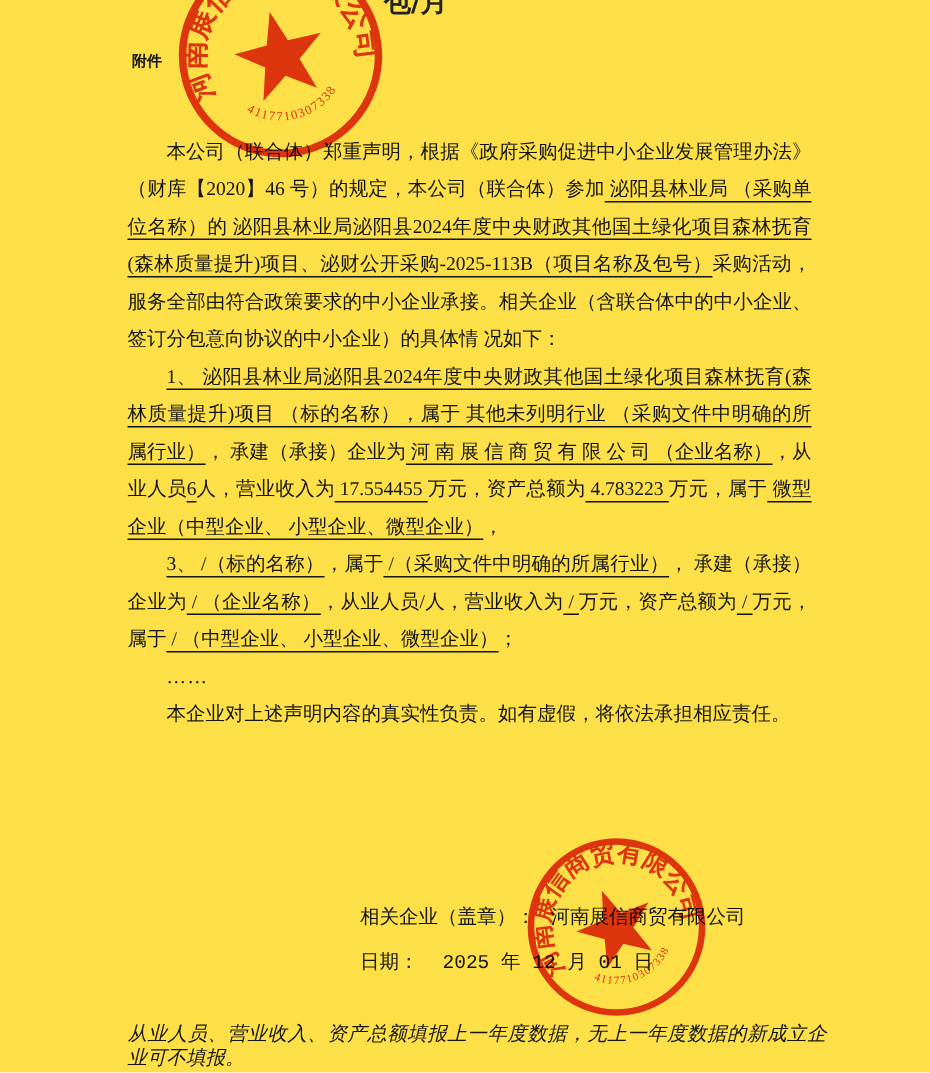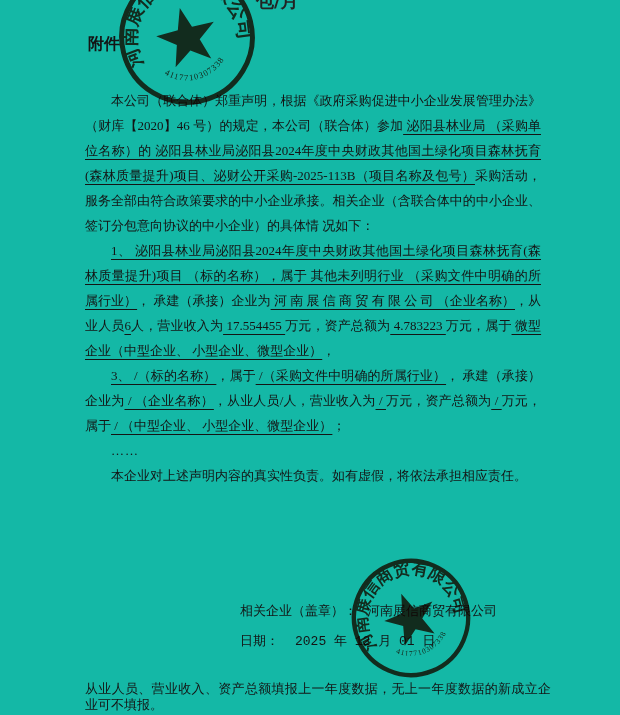--- a/index.html
+++ b/index.html
@@ -1,27 +1,27 @@
 <!DOCTYPE html>
 <html><head>
 <meta charset="utf-8">
 <style>
   html,body{margin:0;padding:0;background:#ffffff;}
   .page{
     position:relative;
     width:620px;height:715px;
-    background:#14b8a6;
+    background:#fde047;
     overflow:hidden;
     font-family:"Liberation Serif","DejaVu Serif",serif;
     color:#141414;
   }
   .attachment{
     position:absolute;left:88px;top:34px;
     font-family:"Liberation Sans","DejaVu Sans",sans-serif;
-    font-weight:bold;font-size:16px;text-align:right;
+    font-weight:bold;font-size:10px;text-align:right;
   }
   .cut-text{
     position:absolute;left:256px;top:-11px;
     font-size:18px;font-weight:bold;color:#222;
     font-family:"DejaVu Sans",sans-serif;
   }
   .title{
     position:absolute;top:55px;left:0;width:100%;
     text-align:center;
     font-family:"Liberation Sans","DejaVu Sans",sans-serif;
@@ -40,21 +40,21 @@
   .signature{
     position:absolute;left:85px;top:602px;width:456px;
     font-size:13px;
   }
   .sig-line{padding-left:155px;white-space:nowrap;}
   .sig-date{margin-top:12px;font-family:Liberation Mono, monospace;}
   .sig-value{margin-left:10px;}
   .sig-value-date{margin-left:16px;}
   .footer-note{
     position:absolute;left:85px;top:681px;width:466px;
-    font-size:13px;line-height:16px;text-align:justify;
+    font-size:13px;line-height:16px;text-align:justify;font-style:italic;
   }
   .seal{
     position:absolute;
     mix-blend-mode:multiply;
     opacity:0.92;
     pointer-events:none;
   }
   .seal-top{left:116px;top:-34px;width:142px;height:142px;transform:rotate(-14deg);}
   .seal-bottom{left:349px;top:556px;width:124px;height:124px;transform:rotate(-22deg);}
   .seal svg{width:100%;height:100%;display:block;}

